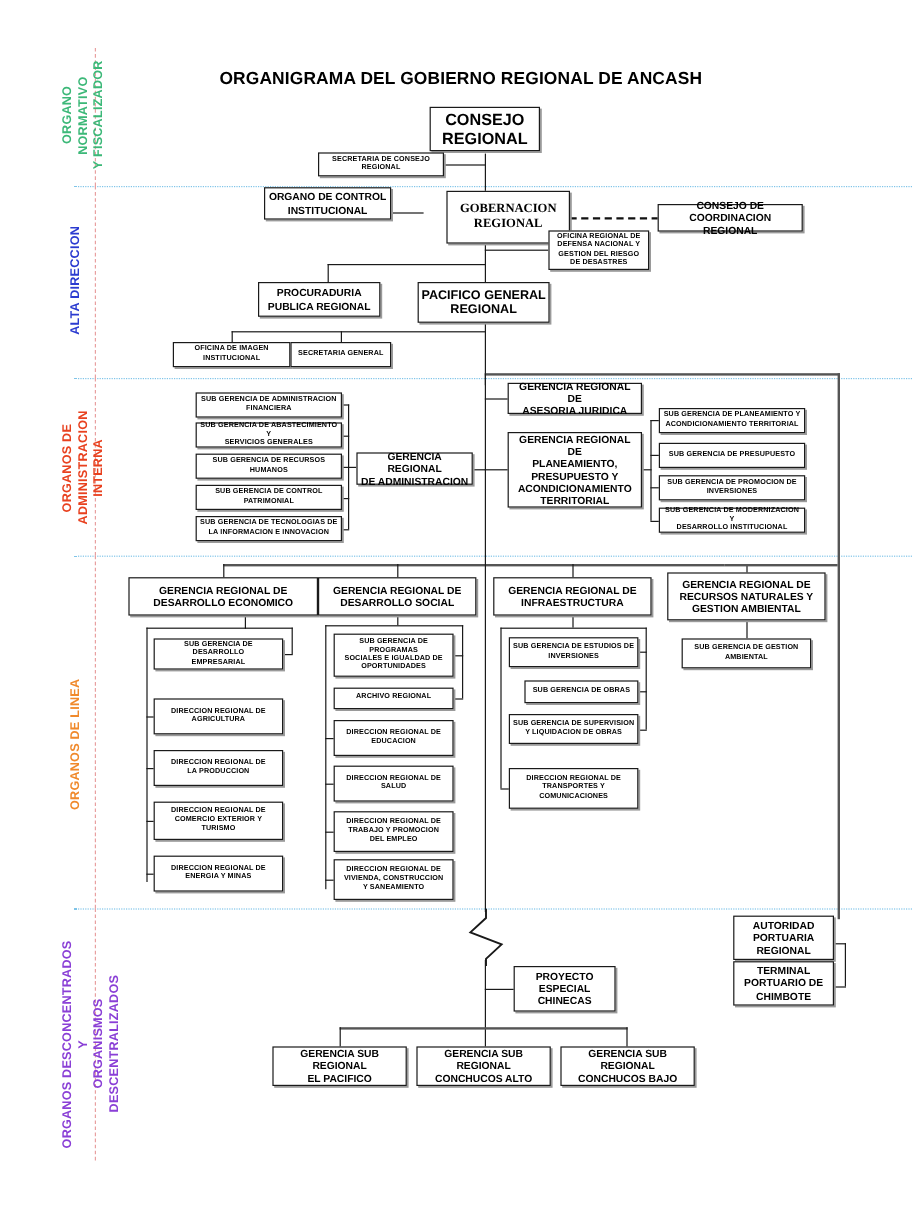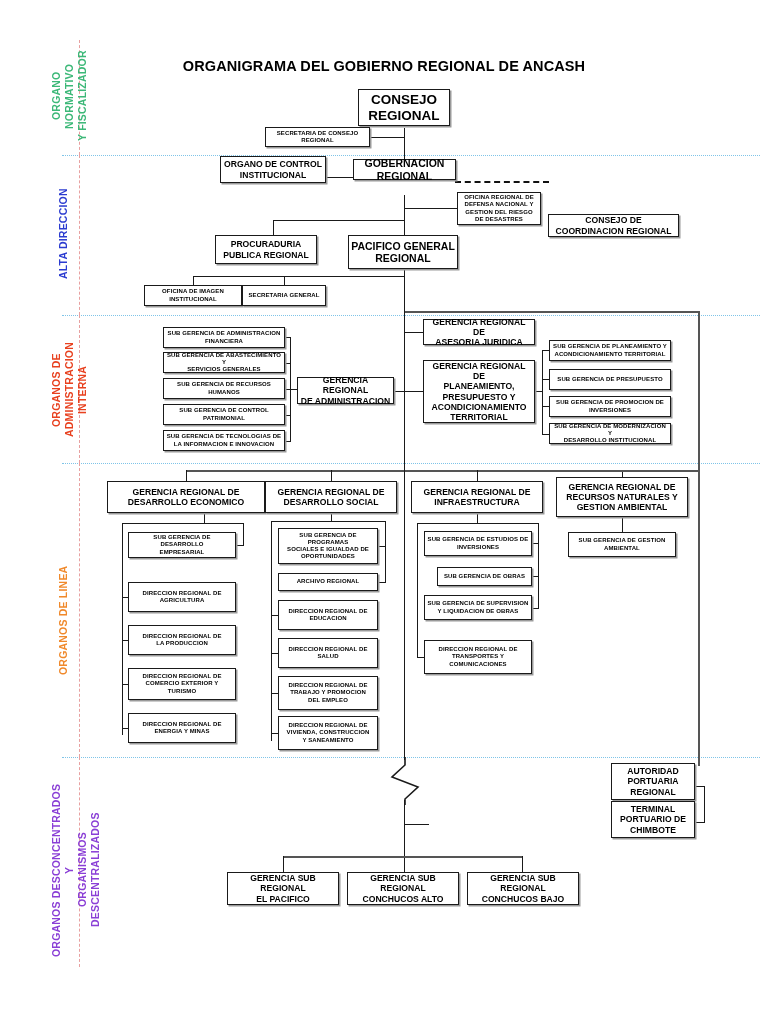--- a/index.html
+++ b/index.html
@@ -100,31 +100,31 @@
 
   <div class="box b-xs" style="left:265px; top:127px; width:105px; height:20px;">
     <span style="white-space:pre-line;">SECRETARIA DE CONSEJO
 REGIONAL</span>
   </div>
 
   <div class="ln v" style="left:404px; top:128px; height:36px;"></div>
 
   <div class="ln h" style="left:370px; top:137px; width:35px;"></div>
 
-  <div class="box b-lg" style="left:353px; top:159px; width:103px; height:21px;">
+  <div class="box b-lg" style="left:372px; top:159px; width:103px; height:44px;font-family:Liberation Serif, serif;">
     <span style="white-space:pre-line;">GOBERNACION
 REGIONAL</span>
   </div>
 
   <div class="box b-md" style="left:220px; top:156px; width:106px; height:27px;">
     <span style="white-space:pre-line;">ORGANO DE CONTROL
 INSTITUCIONAL</span>
   </div>
 
-  <div class="box b-md" style="left:548px; top:170px; width:131px; height:23px;margin-top:44px;">
+  <div class="box b-md" style="left:548px; top:170px; width:121px; height:23px;">
     <span style="white-space:pre-line;">CONSEJO DE
 COORDINACION REGIONAL</span>
   </div>
 
   <div class="box b-xs" style="left:457px; top:192px; width:84px; height:33px;">
     <span style="white-space:pre-line;">OFICINA REGIONAL DE
 DEFENSA NACIONAL Y
 GESTION DEL RIESGO
 DE DESASTRES</span>
   </div>
@@ -382,20 +382,24 @@
   </div>
   <div class="box b-md" style="left:611px; top:801px; width:84px; height:37px;">
     <span style="white-space:pre-line;">TERMINAL
 PORTUARIO DE
 CHIMBOTE</span>
   </div>
   <div class="ln h" style="left:695px; top:786px; width:10px;"></div>
   <div class="ln h" style="left:695px; top:822px; width:10px;"></div>
   <div class="ln v" style="left:704px; top:786px; height:36px;"></div>
 
+  <div class="box b-md" style="left:428px; top:805px; width:85px; height:38px;">
+    <span style="white-space:pre-line;">PROYECTO
+ESPECIAL CHINECAS</span>
+  </div>
   <div class="ln h" style="left:404px; top:824px; width:25px;"></div>
 
   <div class="box b-md" style="left:227px; top:872px; width:112px; height:33px;">
     <span style="white-space:pre-line;">GERENCIA SUB REGIONAL
 EL PACIFICO</span>
   </div>
   <div class="box b-md" style="left:347px; top:872px; width:112px; height:33px;">
     <span style="white-space:pre-line;">GERENCIA SUB REGIONAL
 CONCHUCOS ALTO</span>
   </div>

